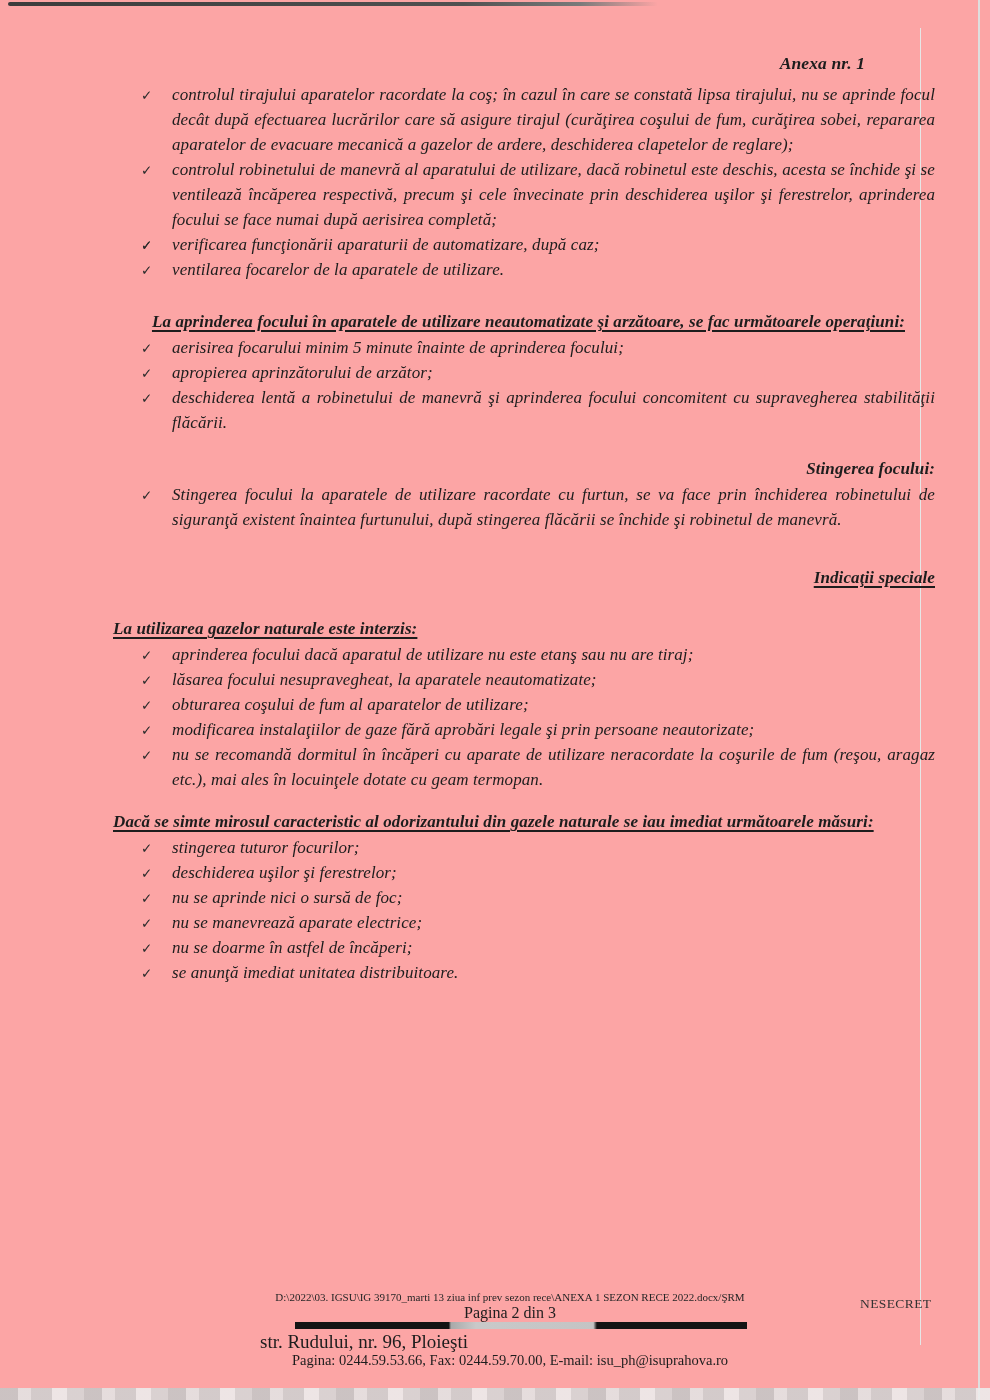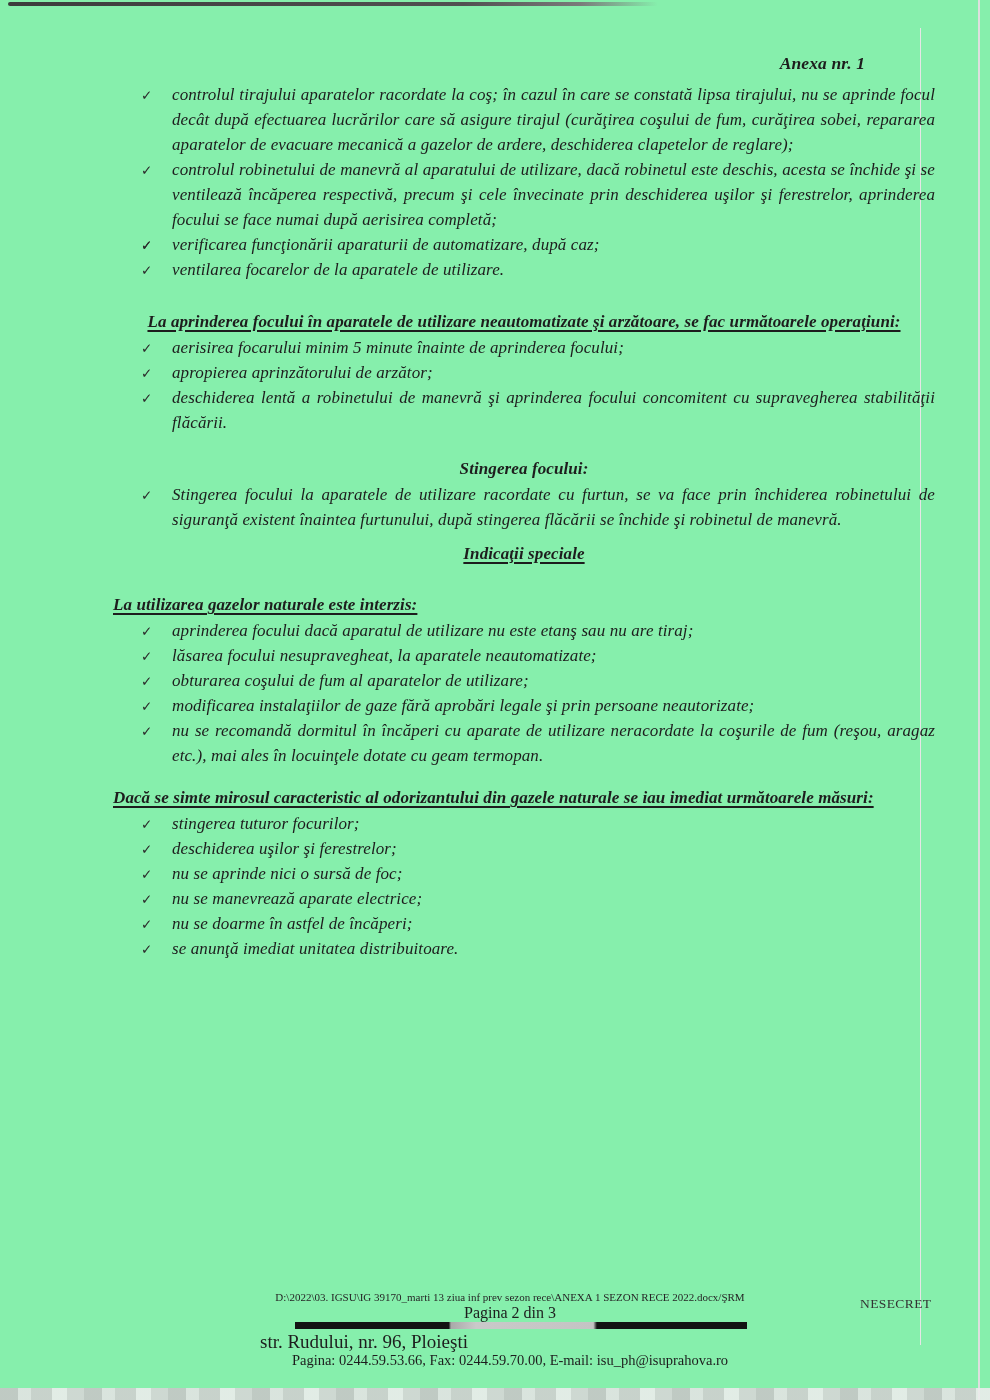--- a/index.html
+++ b/index.html
@@ -1,18 +1,18 @@
 <!DOCTYPE html>
 <html><head>
 <meta charset="utf-8">
 <style>
   html,body { margin:0; padding:0; background:#ffffff; }
   .page {
     position:relative; width:990px; height:1400px; margin:0 auto;
-    background:#86efac; overflow:hidden;
+    background:#fca5a5; overflow:hidden;
     font-family:"Liberation Serif", serif; color:#1d1d1d;
   }
   
   .scan-top {
     position:absolute; top:2px; left:8px; width:650px; height:4px;
     background:linear-gradient(90deg, #3c3c3c 0%, #515151 70%, #7a7a7a 88%, rgba(130,130,130,0) 100%);
     border-radius:2px;
   }
   .scan-edge-a { position:absolute; top:28px; bottom:55px; left:920px; width:1px; background:#e6e6e6; }
   .scan-edge-b { position:absolute; top:0; bottom:0; left:978px; width:2px; background:#dedede; }
@@ -32,27 +32,27 @@
     text-align:right; padding-right:70px; font-weight:700;
     font-size:17.5px; line-height:22px; margin-bottom:8px;
   }
   ul.checklist { list-style:none; margin:0; padding:0; }
   ul.checklist li { position:relative; padding-left:59px; }
   ul.checklist .check {
     position:absolute; left:28px; top:1px;
     font-style:normal; font-size:13.5px; color:#2c2c2c;
   }
   .hd { font-weight:700; line-height:27px; }
-  .hd-center { text-align:center; }
+  .hd-center { text-align:right; }
   .hd-under { text-decoration:underline; text-decoration-thickness:1.6px; text-underline-offset:3px; }
   .hd-lighting { margin-top:26px; padding:0 30px; }
   .list-lighting { margin-top:20px; }
   .hd-extinguish { margin-top:20px; }
   .list-extinguish { margin-top:22px; }
-  .hd-special { margin-top:8px; }
+  .hd-special { margin-top:32px; }
   .hd-forbidden { margin-top:24px; text-align:left; }
   .list-forbidden { margin-top:22px; }
   .hd-odor { margin-top:16px; text-align:justify; }
   .list-odor { margin-top:22px; }
   
   .footer { font-style:normal; }
   .f-path {
     position:absolute; top:1291px; left:235px; width:550px;
     text-align:center; font-size:11px; line-height:13px; color:#262626;
   }

